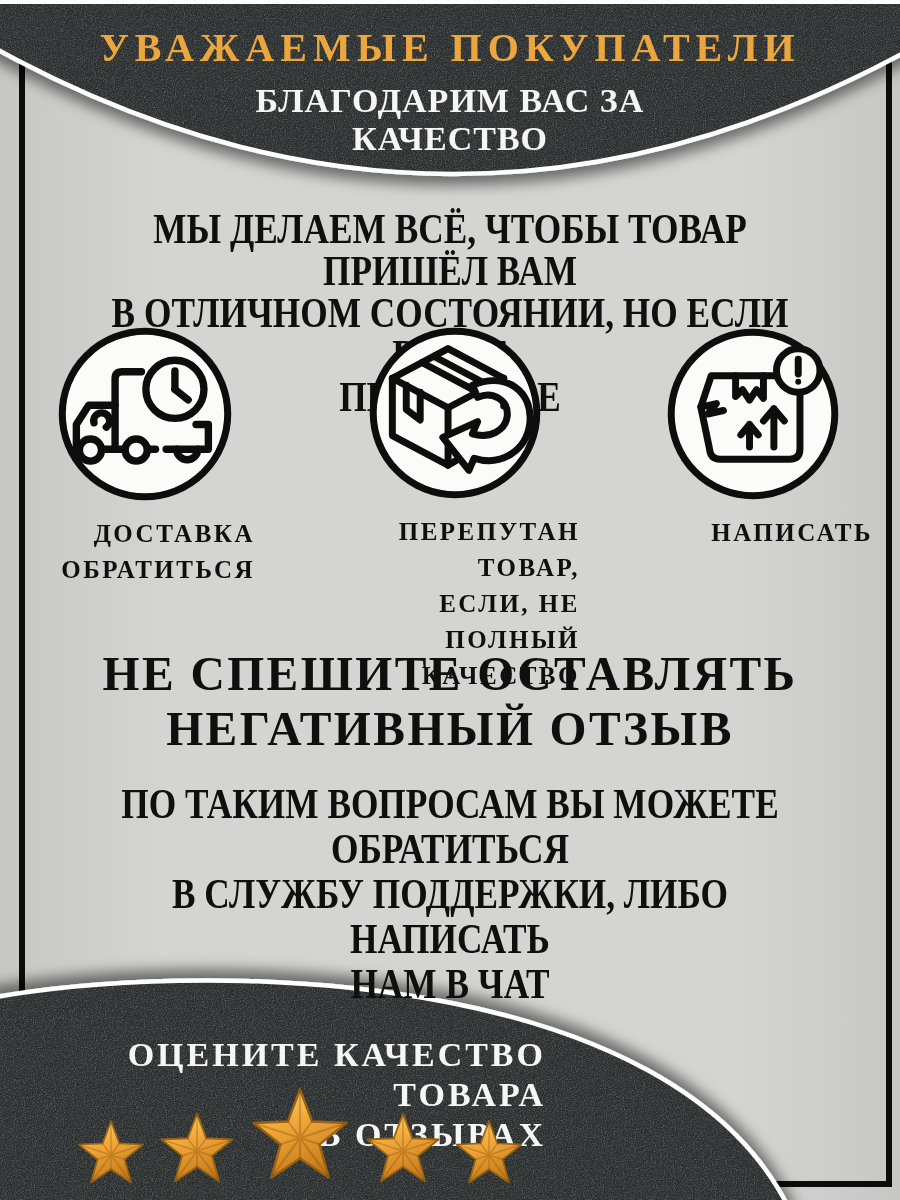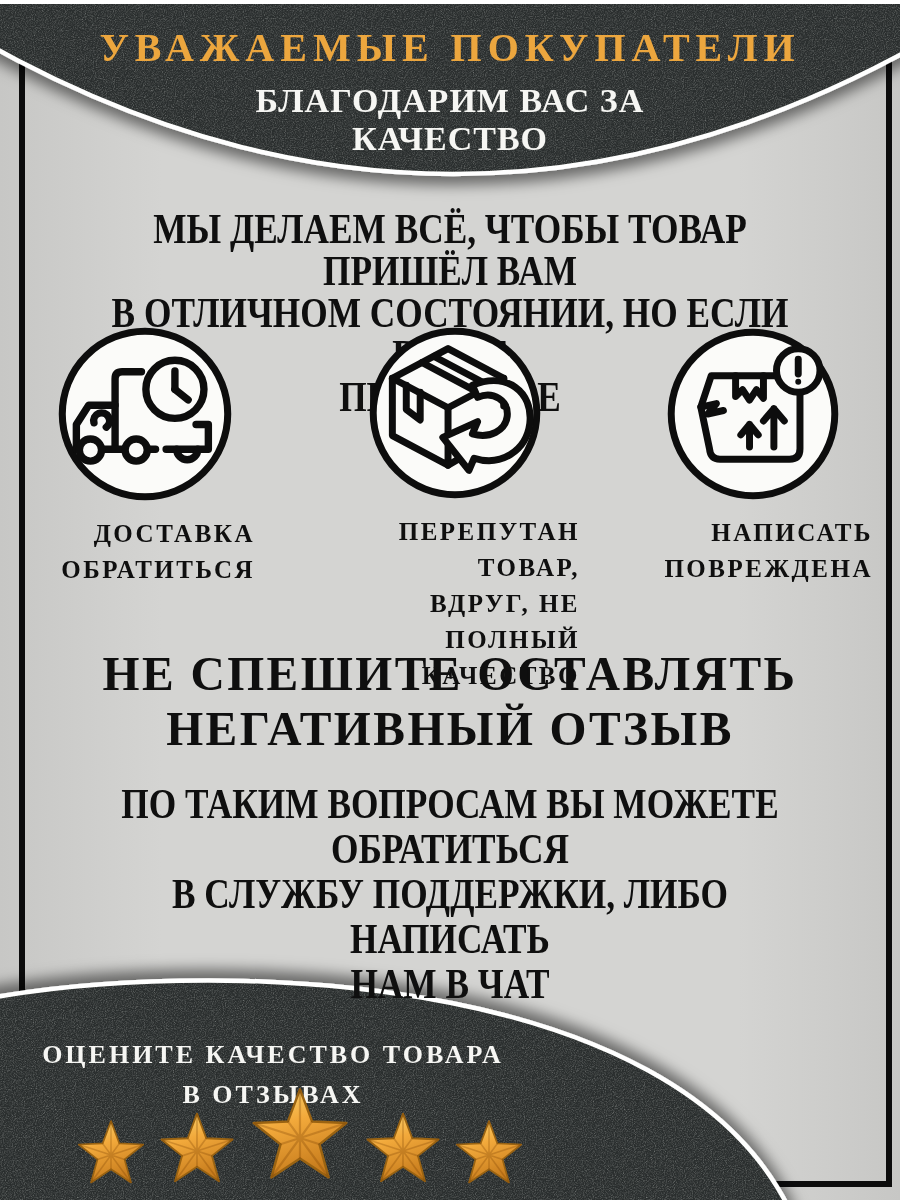--- a/index.html
+++ b/index.html
@@ -16,21 +16,21 @@
   .subtitle{top:78px;font-size:34px;line-height:38px;letter-spacing:1px;color:#f6f6f3;}
   .para1{top:204px;font-size:42px;line-height:42px;transform:scaleX(.84);transform-origin:center;}
   .heading{top:642px;font-size:49px;line-height:55px;letter-spacing:2.5px;transform:scaleX(.97);transform-origin:center;}
   .para2{top:778px;font-size:42px;line-height:45px;transform:scaleX(.84);transform-origin:center;}
   .icon-block{position:absolute;z-index:2;text-align:right;}
   .icon-block svg.badge-icon{display:block;margin:0 auto;}
   .icon-label{margin-top:14px;font-size:25px;line-height:36px;letter-spacing:2.5px;}
   .ib-left{left:35px;top:322px;width:220px;}
   .ib-mid{left:330px;top:322px;width:250px;}
   .ib-right{left:633px;top:323px;width:240px;}
-  .footer-text{top:1031px;left:0;width:546px;font-size:26px;line-height:40px;letter-spacing:3px;color:#f6f6f3;}
+  .footer-text{top:1031px;left:0;width:546px;font-size:34px;line-height:40px;letter-spacing:3px;color:#f6f6f3;text-align:right;}
   .stars{position:absolute;left:60px;top:1078px;width:480px;height:112px;z-index:2;
          display:flex;align-items:flex-end;justify-content:center;gap:4px;}
   .stars svg{display:block;}
 </style>
 </head>
 <body>
 
 <div class="canvas">
 
   <svg class="bg" viewBox="0 0 900 1200" aria-hidden="true">
@@ -125,42 +125,41 @@
         <path d="M78,30 V46"></path>
         <path d="M46,80 L58,73"></path>
         <path d="M38,17.5 L70,34.5"></path>
         <path d="M31,21 L63,38"></path>
         <path d="M22,34 L22,48 L30,54 L30,38"></path>
         <path d="M60,34 C80,26 95,38 93,56 C91,72 76,81 61,76 L58,83 L43,64 L63,55 L60,62 C70,65 79,60 80,52 C81,43 72,37 63,41 Z" fill="#fbfbf9"></path>
       </g>
     </svg>
     <div class="icon-label">
       <div>ПЕРЕПУТАН ТОВАР,</div>
-      <div>ВДРУГ, НЕ ПОЛНЫЙ</div>
+      <div>ЕСЛИ, НЕ ПОЛНЫЙ</div>
       <div>КАЧЕСТВО</div>
     </div>
   </div>
 
   <div class="icon-block ib-right">
     <svg class="badge-icon" width="174" height="174" viewBox="0 0 100 100">
       <circle cx="50" cy="50" r="47" fill="#fbfbf9" stroke="#0d0d0d" stroke-width="4"></circle>
       <g stroke="#0d0d0d" stroke-width="4" fill="none" stroke-linecap="round" stroke-linejoin="round">
         <path d="M26,28 H71 Q77,28 77,34 V70 Q77,76 71,76 H31 Q25.5,76 25,70 L20,46 Z"></path>
         <path d="M40,28 V40 L44,36 L48,42 L52,36 L56,41 V28"></path>
         <path d="M20,46 L29,44 L24,50 L33,48"></path>
         <path d="M48,69 V56 M43,62 L48,56 L53,62"></path>
         <path d="M62,69 V47 M56,54 L62,47 L68,54"></path>
         <circle cx="76" cy="25" r="12.5" fill="#fbfbf9"></circle>
         <path d="M76,18.5 V27"></path>
         <circle cx="76" cy="31.5" r="1.7" fill="#0d0d0d" stroke="none"></circle>
       </g>
     </svg>
     <div class="icon-label">
       <div>НАПИСАТЬ</div>
-      <div>ПОВРЕЖДЕНА</div>
     </div>
   </div>
 
   <div class="abs heading">
     <div>НЕ СПЕШИТЕ ОСТАВЛЯТЬ</div>
     <div>НЕГАТИВНЫЙ ОТЗЫВ</div>
   </div>
 
   <div class="abs para2">
     <div>ПО ТАКИМ ВОПРОСАМ ВЫ МОЖЕТЕ ОБРАТИТЬСЯ</div>

